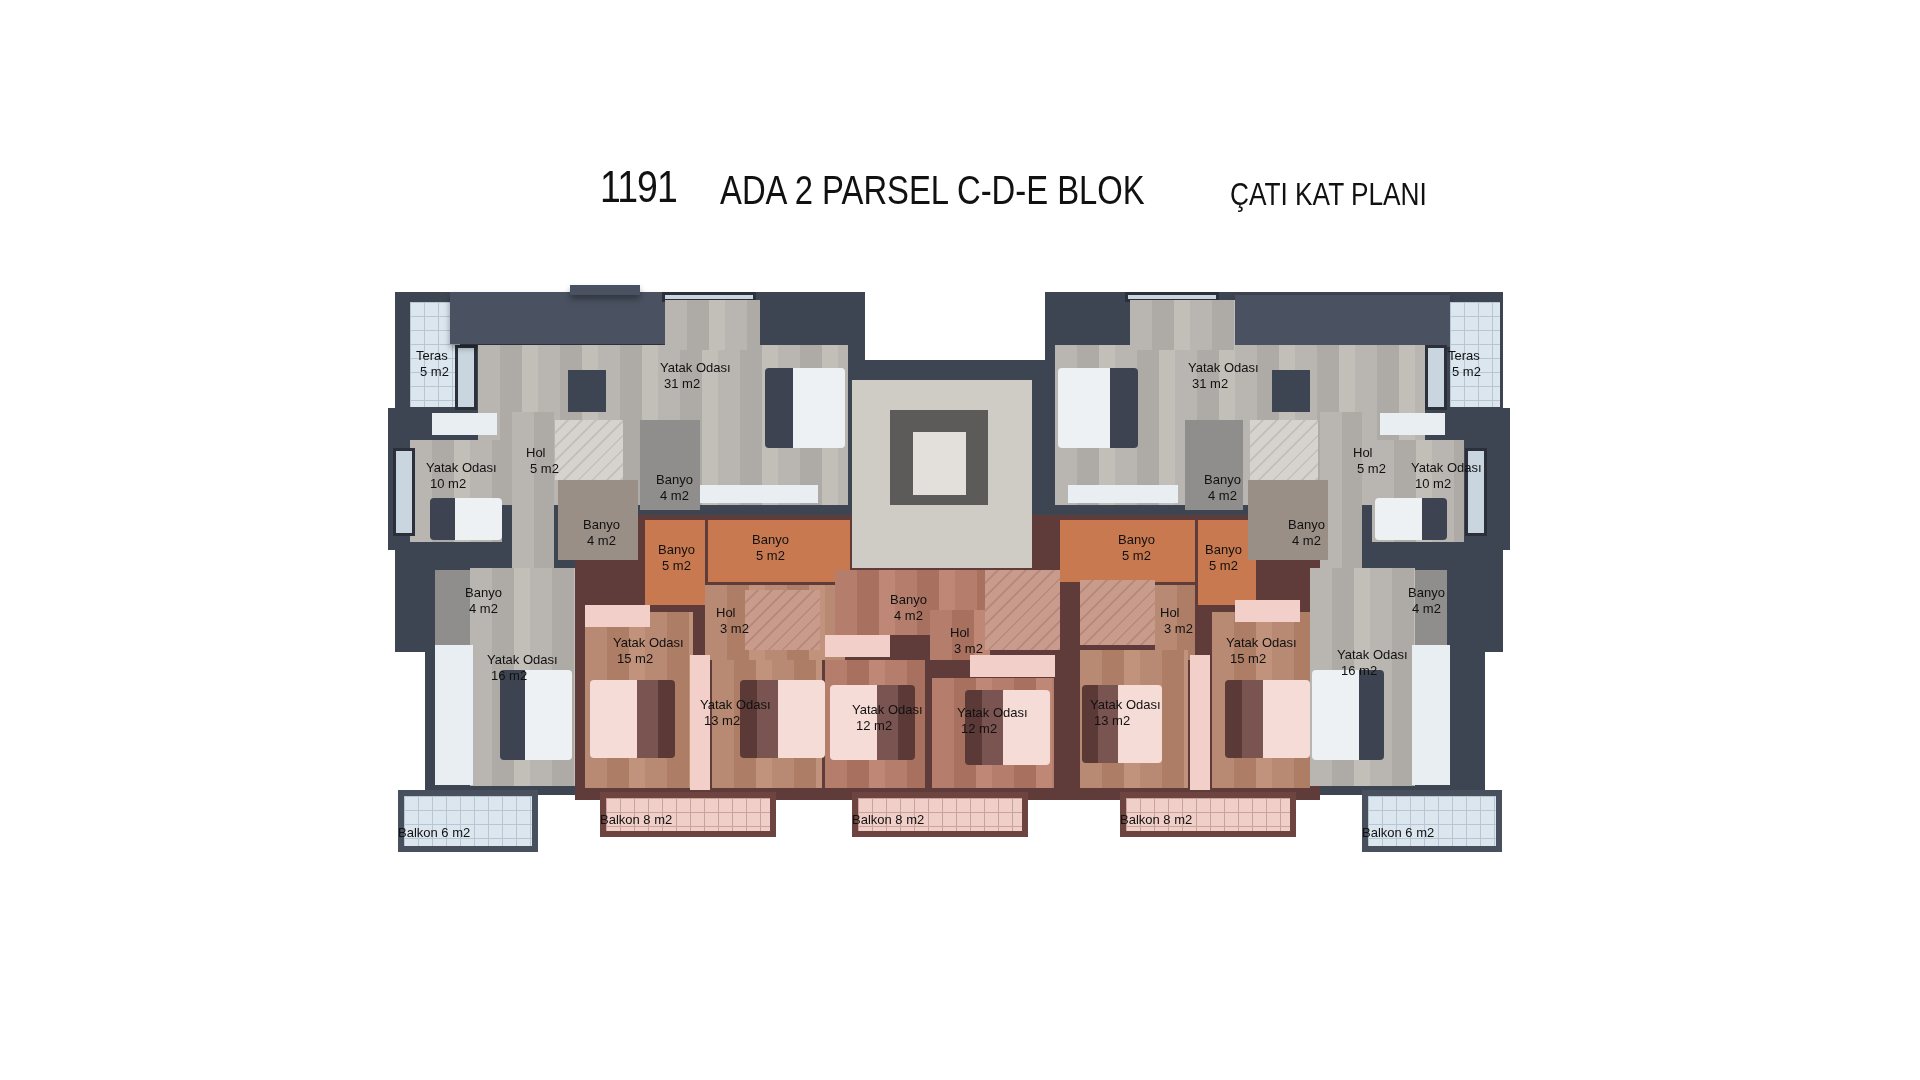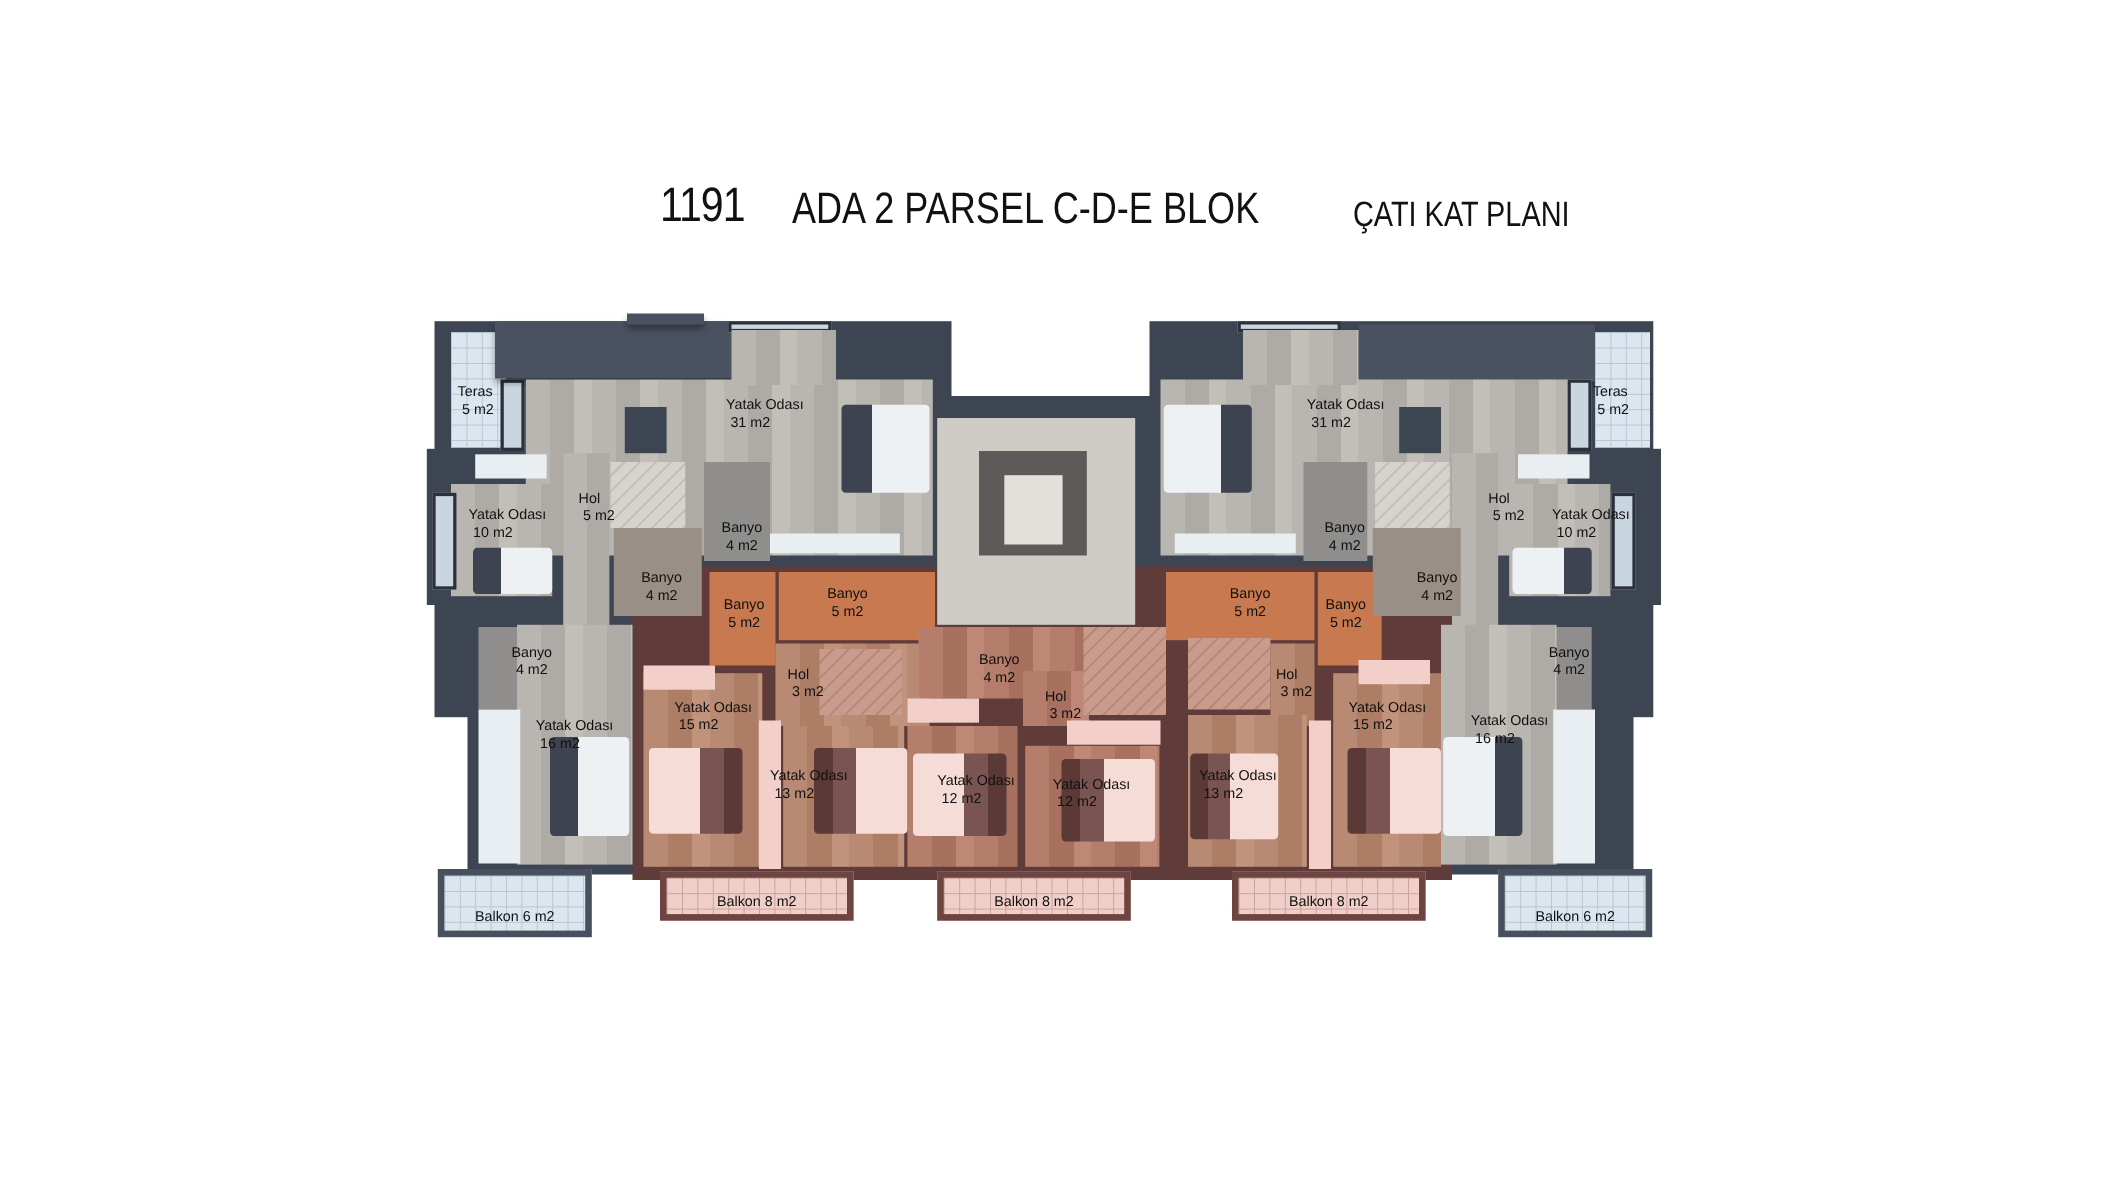--- a/index.html
+++ b/index.html
@@ -31,21 +31,21 @@
   .bed-grey-r { background: linear-gradient(90deg, #eef1f4 0 65%, #3d4350 65%); border-radius: 4px; }
   .bed-pink { background: linear-gradient(90deg, #f6dcd6 0 55%, #7a5451 55% 80%, #5b3937 80%); border-radius: 4px; }
   .bed-pink-r { background: linear-gradient(90deg, #5b3937 0 20%, #7a5451 20% 45%, #f6dcd6 45%); border-radius: 4px; }
   .stairs { background: repeating-linear-gradient(135deg, #d6d3cf 0 8px, #c4c1bc 8px 10px); }
   .stairs-r { background: repeating-linear-gradient(135deg, #c99b8d 0 8px, #b88a7c 8px 10px); }
   .window { background: #c9d6df; border: 3px solid #2b303a; }
 
   .lbl { position: absolute; font-size: 13px; line-height: 16px; color: #111; font-family: "Liberation Sans", sans-serif; white-space: nowrap; }
   .lbl span { display: block; }
   .lbl span + span { padding-left: 4px; }
-  .blbl { position: absolute; font-size: 13px; color: #111; font-family: "Liberation Sans", sans-serif; white-space: nowrap; text-align: center; }
+  .blbl { position: absolute; font-size: 13px; color: #111; font-family: "Liberation Sans", sans-serif; white-space: nowrap; }
 </style>
 </head>
 <body>
 
 <div class="title">
   <div class="t-num">1191</div>
   <div class="t-main">ADA 2 PARSEL C-D-E BLOK</div>
   <div class="t-sub">ÇATI KAT PLANI</div>
 </div>
 

